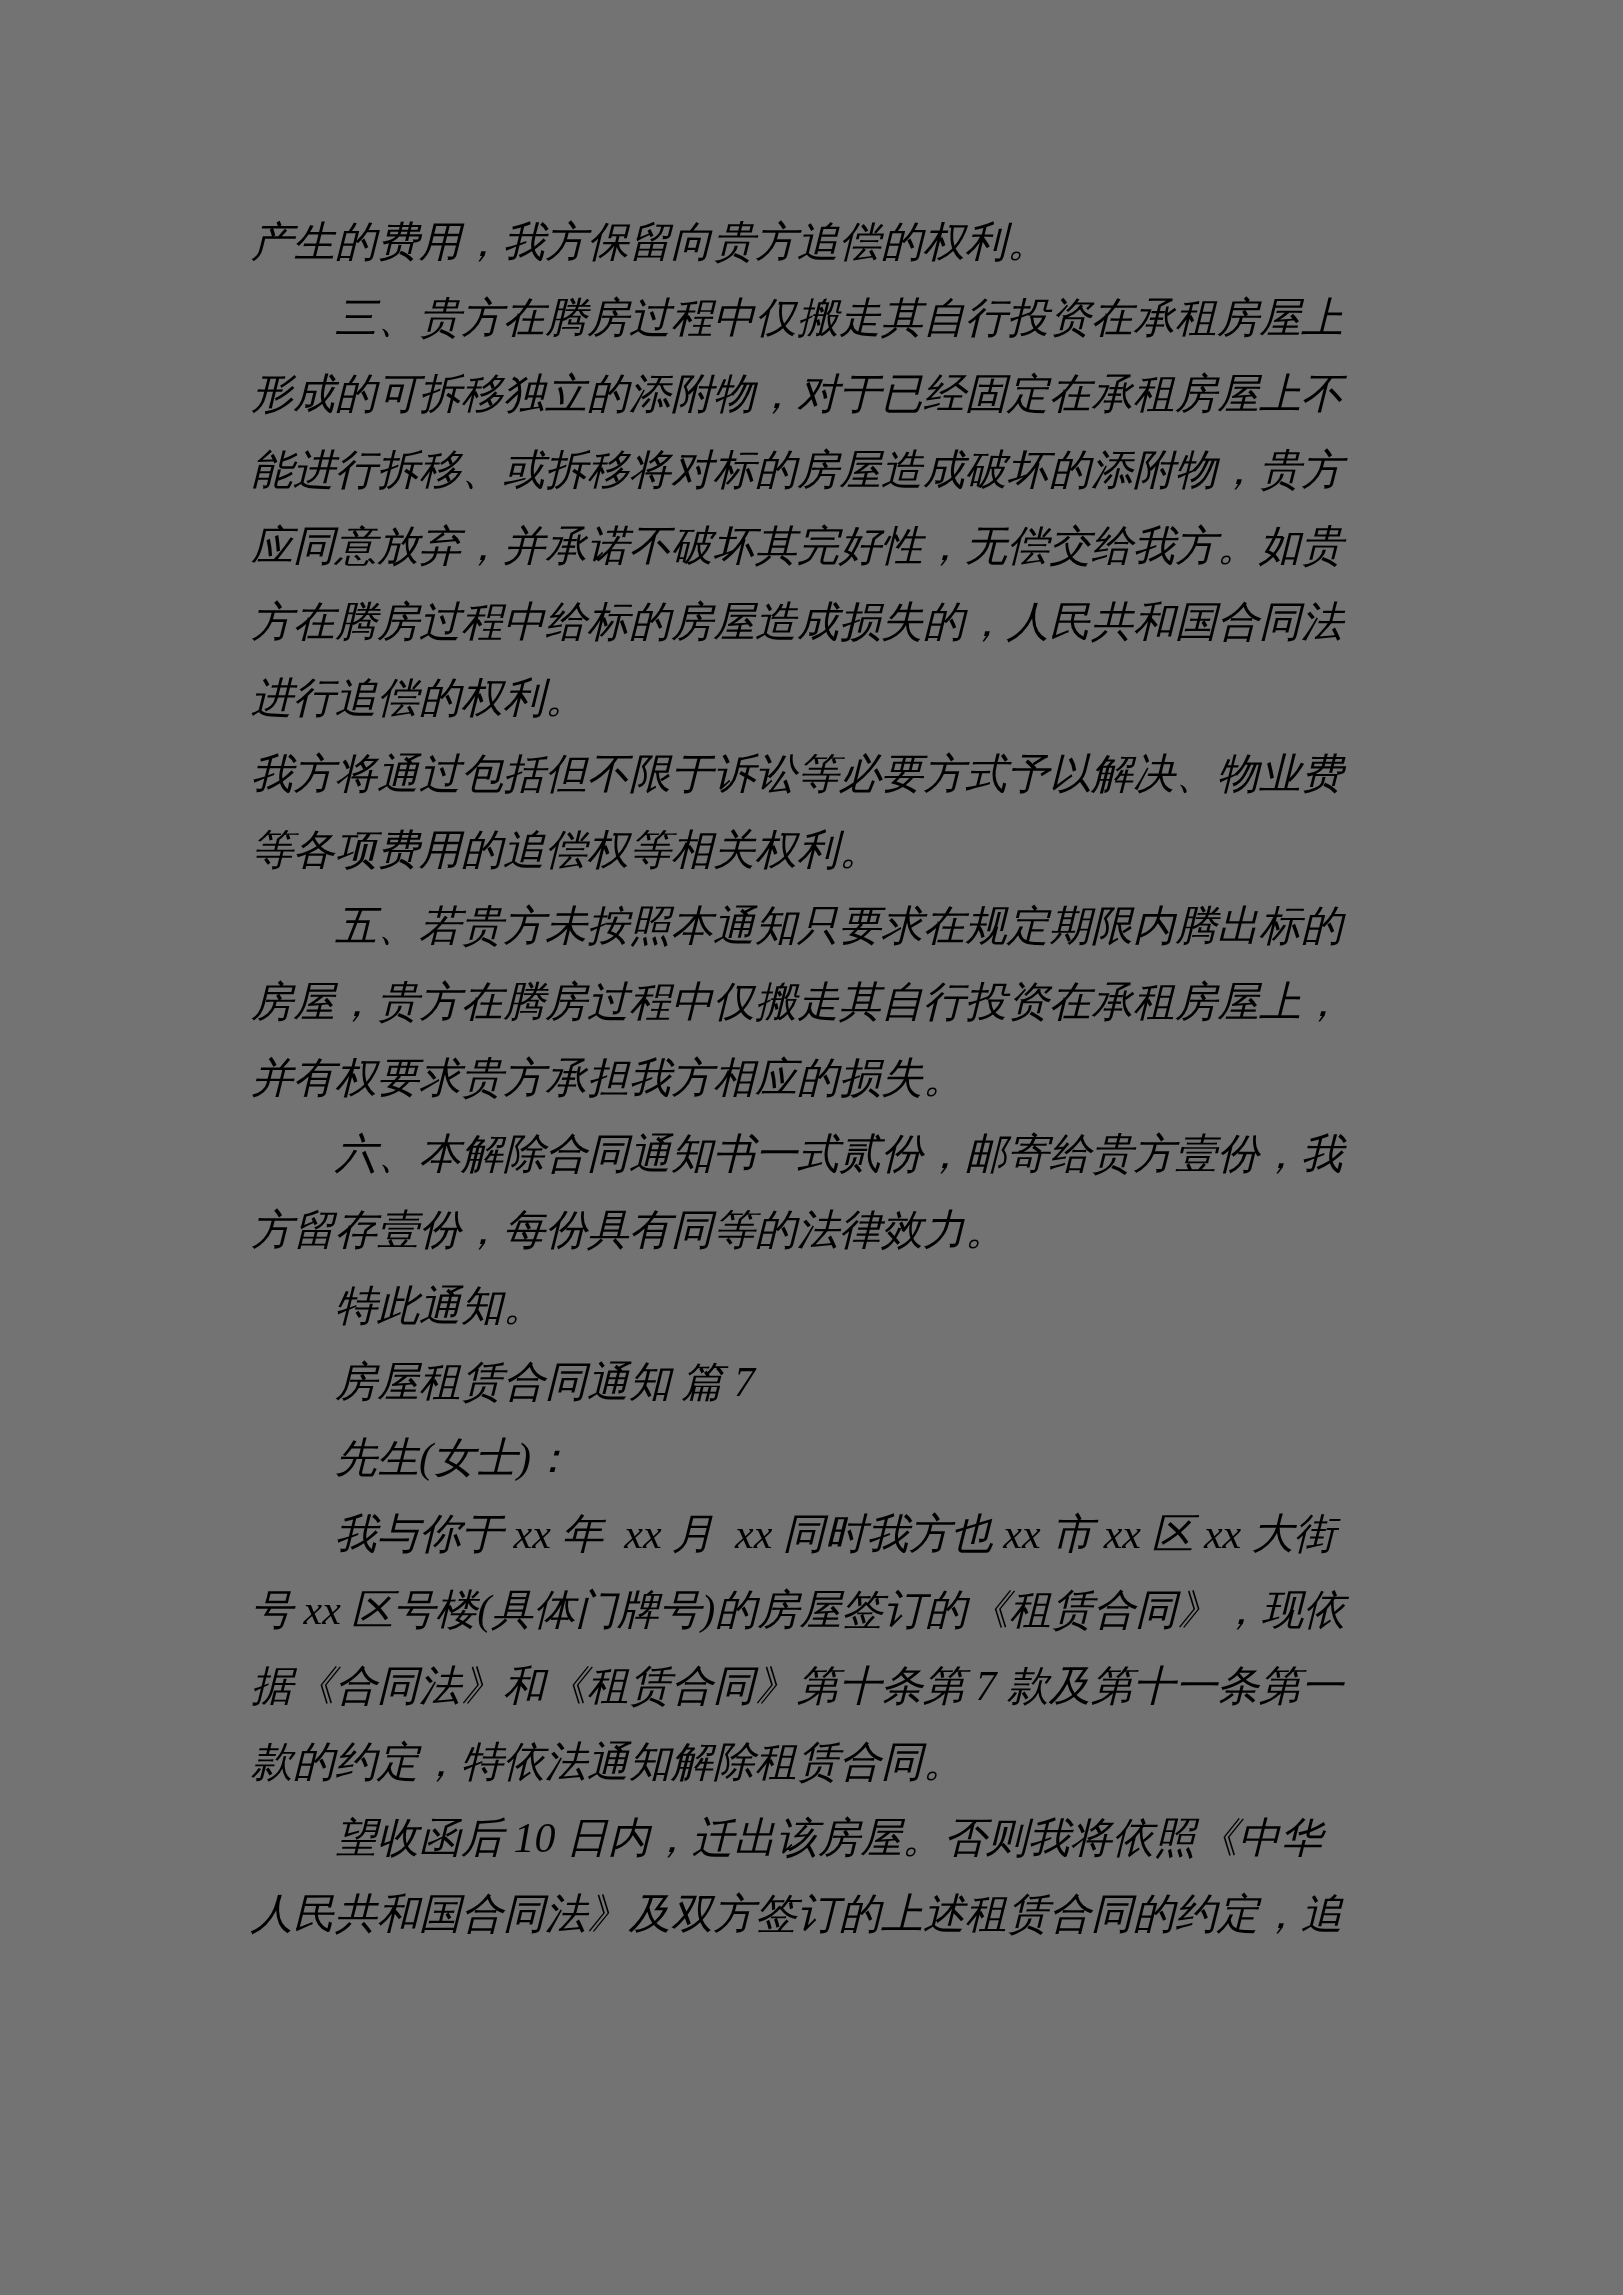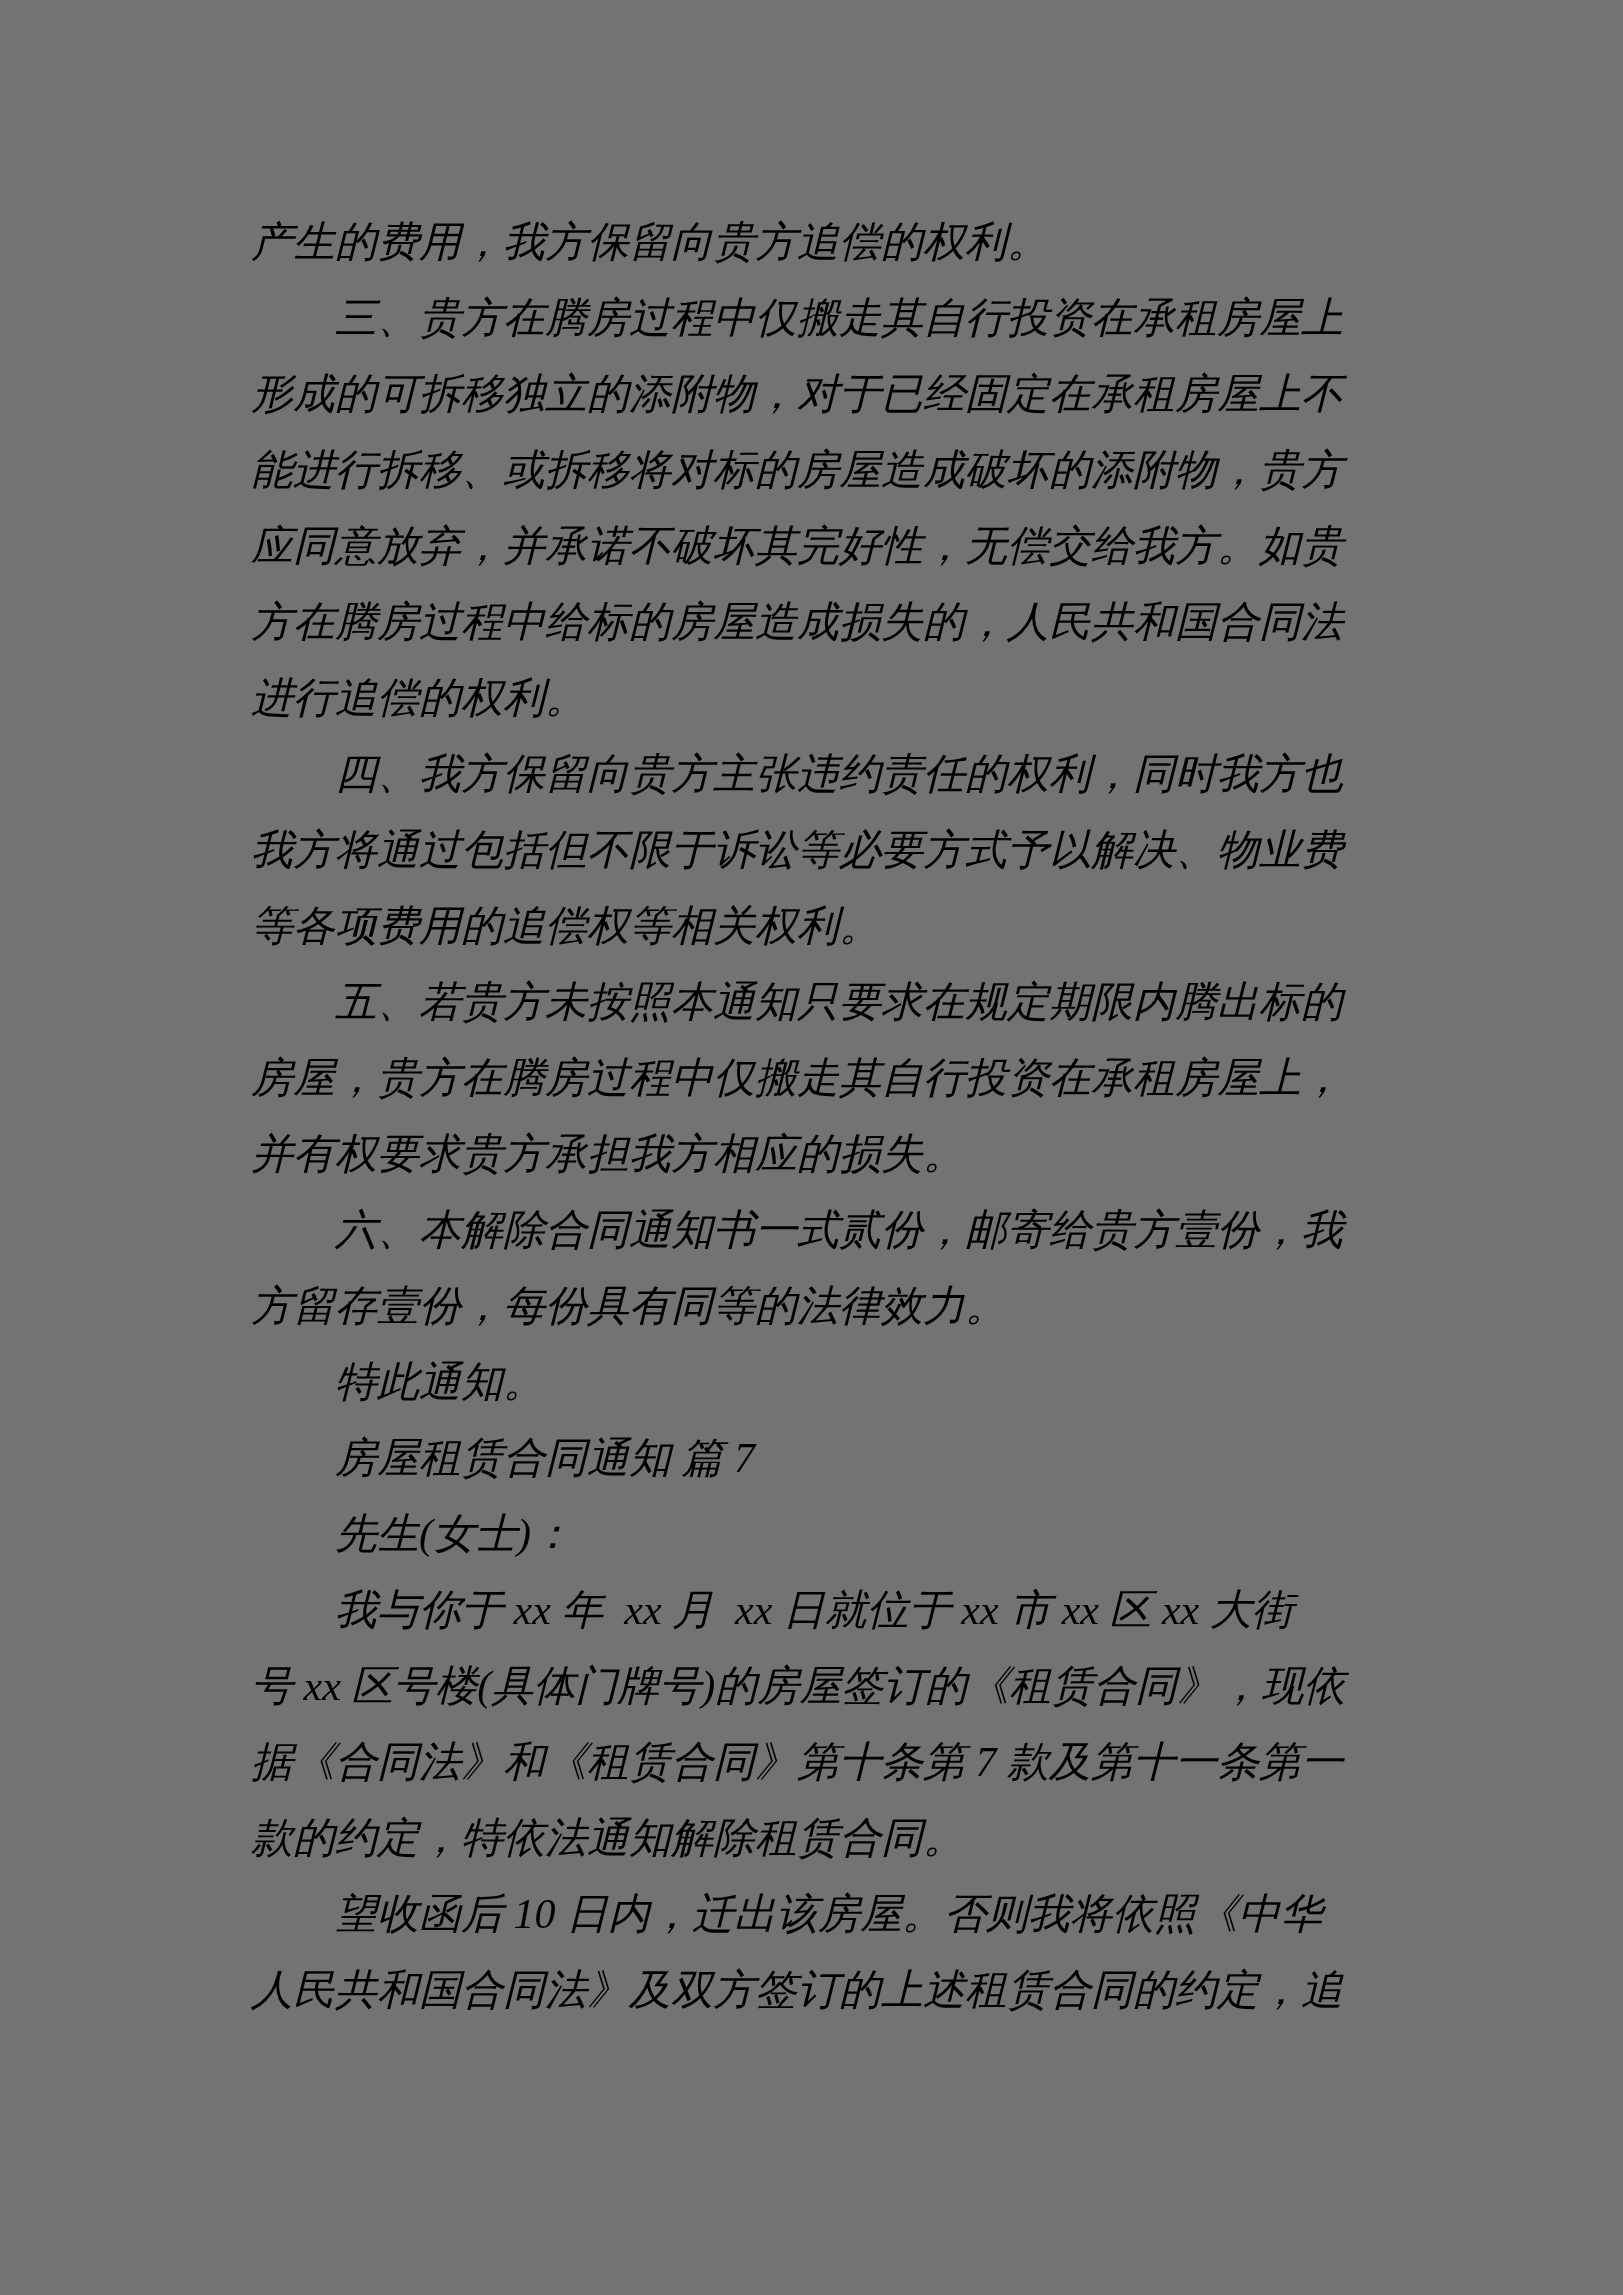--- a/index.html
+++ b/index.html
@@ -46,32 +46,31 @@
 
 <div class="page">
   <div class="text-block" id="text-block" style="color: rgb(0, 0, 0);">
       <div class="line">产生的费用，我方保留向贵方追偿的权利。</div>
       <div class="line indent">三、贵方在腾房过程中仅搬走其自行投资在承租房屋上</div>
       <div class="line">形成的可拆移独立的添附物，对于已经固定在承租房屋上不</div>
       <div class="line">能进行拆移、或拆移将对标的房屋造成破坏的添附物，贵方</div>
       <div class="line">应同意放弃，并承诺不破坏其完好性，无偿交给我方。如贵</div>
       <div class="line">方在腾房过程中给标的房屋造成损失的，人民共和国合同法</div>
       <div class="line">进行追偿的权利。</div>
-      <div class="line indent">四、我方保留向贵方主张违约责任的权利，同时我方也</div>
       <div class="line">我方将通过包括但不限于诉讼等必要方式予以解决、物业费</div>
       <div class="line">等各项费用的追偿权等相关权利。</div>
       <div class="line indent">五、若贵方未按照本通知只要求在规定期限内腾出标的</div>
       <div class="line">房屋，贵方在腾房过程中仅搬走其自行投资在承租房屋上，</div>
       <div class="line">并有权要求贵方承担我方相应的损失。</div>
       <div class="line indent">六、本解除合同通知书一式贰份，邮寄给贵方壹份，我</div>
       <div class="line">方留存壹份，每份具有同等的法律效力。</div>
       <div class="line indent">特此通知。</div>
       <div class="line indent">房屋租赁合同通知 篇 7</div>
       <div class="line indent">先生(女士)：</div>
-      <div class="line indent">我与你于 xx 年  xx 月  xx 日就位于 xx 市 xx 区 xx 大街</div>
+      <div class="line indent">我与你于 xx 年  xx 月  xx 同时我方也 xx 市 xx 区 xx 大街</div>
       <div class="line">号 xx 区号楼(具体门牌号)的房屋签订的《租赁合同》，现依</div>
       <div class="line">据《合同法》和《租赁合同》第十条第 7 款及第十一条第一</div>
       <div class="line">款的约定，特依法通知解除租赁合同。</div>
       <div class="line indent">望收函后 10 日内，迁出该房屋。否则我将依照《中华</div>
       <div class="line">人民共和国合同法》及双方签订的上述租赁合同的约定，追</div>
     </div>
 </div>
 
 
 </body></html>

